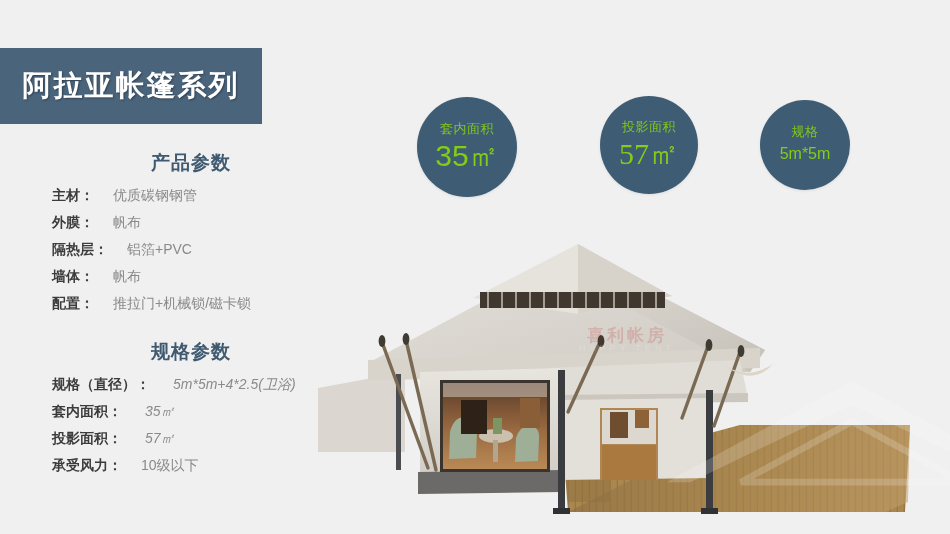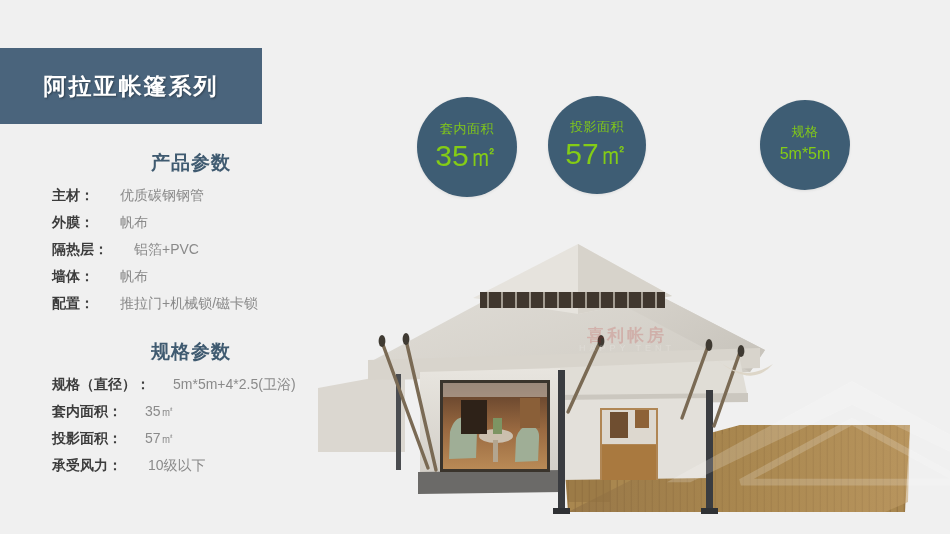--- a/index.html
+++ b/index.html
@@ -12,57 +12,57 @@
   .page{position:absolute;inset:0;background:#f0f0f0;}
 
   
   .title-banner{
     position:absolute;left:0;top:48px;width:262px;height:76px;
     background:#4a647c;
     display:flex;align-items:center;justify-content:center;
     box-sizing:border-box;
   }
   .title-banner .t{
-    color:#ffffff;font-size:23px;font-weight:bold;letter-spacing:2px;
+    color:#ffffff;font-size:29px;font-weight:bold;letter-spacing:2px;
     text-shadow:1px 1px 2px rgba(0,0,0,.35);
     white-space:nowrap;
   }
 
   
   .spec-col{position:absolute;left:0;top:150px;width:330px;text-align:center;}
   .sec-head{
     color:#3f5a70;font-size:19px;font-weight:bold;
     margin:0 0 6px 52px;letter-spacing:1px;
   }
   .sec-head.second{margin-top:22px;}
   .rows{margin:0;padding:0;list-style:none;}
   .row{
     display:flex;align-items:baseline;
     margin:0 0 0 52px;padding:4px 0;
     font-size:14px;line-height:19px;white-space:nowrap;gap:16px;
   }
   .row .k{color:#3c3c3c;font-weight:bold;}
-  .row .v{color:#8a8a8a;margin-left:10px;font-weight:normal;}
-  .row .v.sp{margin-left:7px;}
+  .row .v{color:#8a8a8a;margin-left:3px;font-weight:normal;}
+  .row .v.sp{margin-left:7px;font-style:italic;}
 
   
   .badges{position:absolute;left:0;top:0;width:950px;height:230px;}
   .badge{
     position:absolute;border-radius:50%;
     background:#3e5d74;
     display:flex;flex-direction:column;
     align-items:center;justify-content:center;
     color:#84cc16;text-align:center;
     box-shadow:0 1px 3px rgba(0,0,0,.08);
   }
   .badge .lbl{font-size:13px;line-height:16px;letter-spacing:.5px;opacity:.95;}
   .badge .val{font-size:30px;line-height:34px;font-weight:normal;margin-top:2px;}
   .badge .val .unit{font-size:30px;}
   .badge.b1{left:417px;top:97px;width:100px;height:100px;}
-  .badge.b2{left:548px;top:96px;width:98px;height:98px;}
+  .badge.b2{left:600px;top:96px;width:98px;height:98px;font-family:Liberation Serif, serif;}
   .badge.b3{left:760px;top:100px;width:90px;height:90px;}
   .badge.b3 .val{font-size:16px;line-height:24px;}
   .badge.b3 .lbl{font-size:13px;}
 
   
   .render{position:absolute;left:310px;top:240px;width:640px;height:294px;}
   .render svg{display:block;width:640px;height:294px;}
   .watermark{
     position:absolute;left:222px;top:48px;width:190px;height:70px;
     opacity:.18;pointer-events:none;

